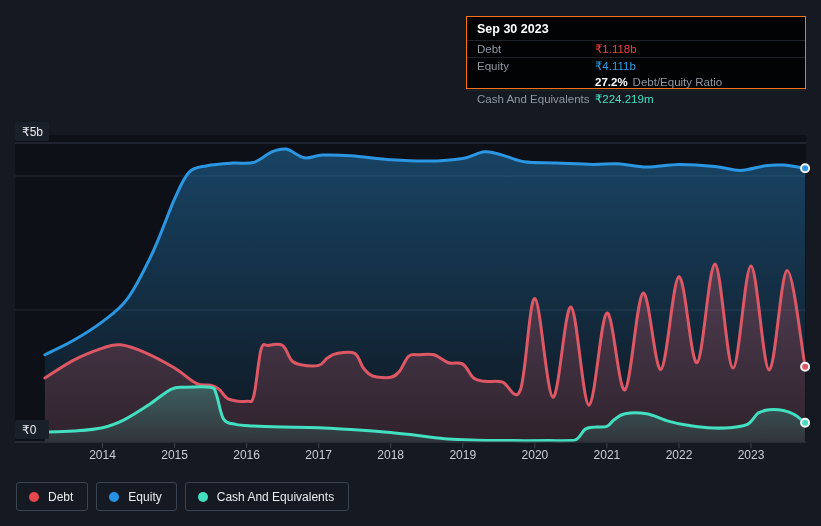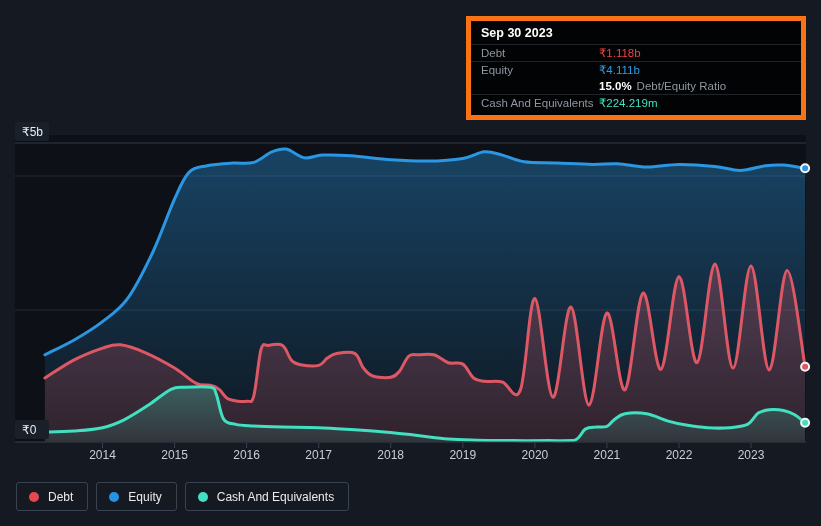--- a/index.html
+++ b/index.html
@@ -1,22 +1,22 @@
 <!DOCTYPE html>
 <html><head>
 <meta charset="utf-8">
 <style>
   html,body{margin:0;padding:0;background:#151a22;}
   body{font-family:"Liberation Sans","DejaVu Sans",sans-serif;}
   .stage{position:relative;width:821px;height:526px;background:#151a22;overflow:hidden;}
   #chart-svg{position:absolute;left:0;top:0;}
   
   .tooltip{
-    position:absolute;left:466px;top:16px;width:340px;height:104px;
-    background:#020304;border:5px solid #f97316;box-sizing:border-box;
+    position:absolute;left:466px;top:16px;width:340px;height:73px;
+    background:#020304;border:1px solid #f97316;box-sizing:border-box;
     color:#8f97a1;font-size:11.5px;z-index:5;
   }
   .tt-title{height:23px;line-height:24px;padding:0 10px;color:#ffffff;
     font-weight:bold;font-size:12.5px;border-bottom:1px solid #1f242b;}
   .tt-row{display:flex;align-items:center;height:16px;padding:0 10px;}
   .tt-row.bb{border-bottom:1px solid #1f242b;}
   .tt-label{width:118px;flex:none;}
   .tt-spacer{width:118px;flex:none;}
   .tt-value{font-weight:normal;}
   .v-debt{color:#ef4340;}
@@ -101,21 +101,21 @@
     <div class="tt-row bb">
       <span class="tt-label">Debt</span>
       <span class="tt-value v-debt">₹1.118b</span>
     </div>
     <div class="tt-row">
       <span class="tt-label">Equity</span>
       <span class="tt-value v-equity">₹4.111b</span>
     </div>
     <div class="tt-row bb">
       <span class="tt-spacer"></span>
-      <span class="v-ratio">15.0%</span>
+      <span class="v-ratio">27.2%</span>
       <span class="ratio-caption">Debt/Equity Ratio</span>
     </div>
     <div class="tt-row">
       <span class="tt-label">Cash And Equivalents</span>
       <span class="tt-value v-cash">₹224.219m</span>
     </div>
   </div>
 
   <div class="legend">
     <div class="legend-item">

